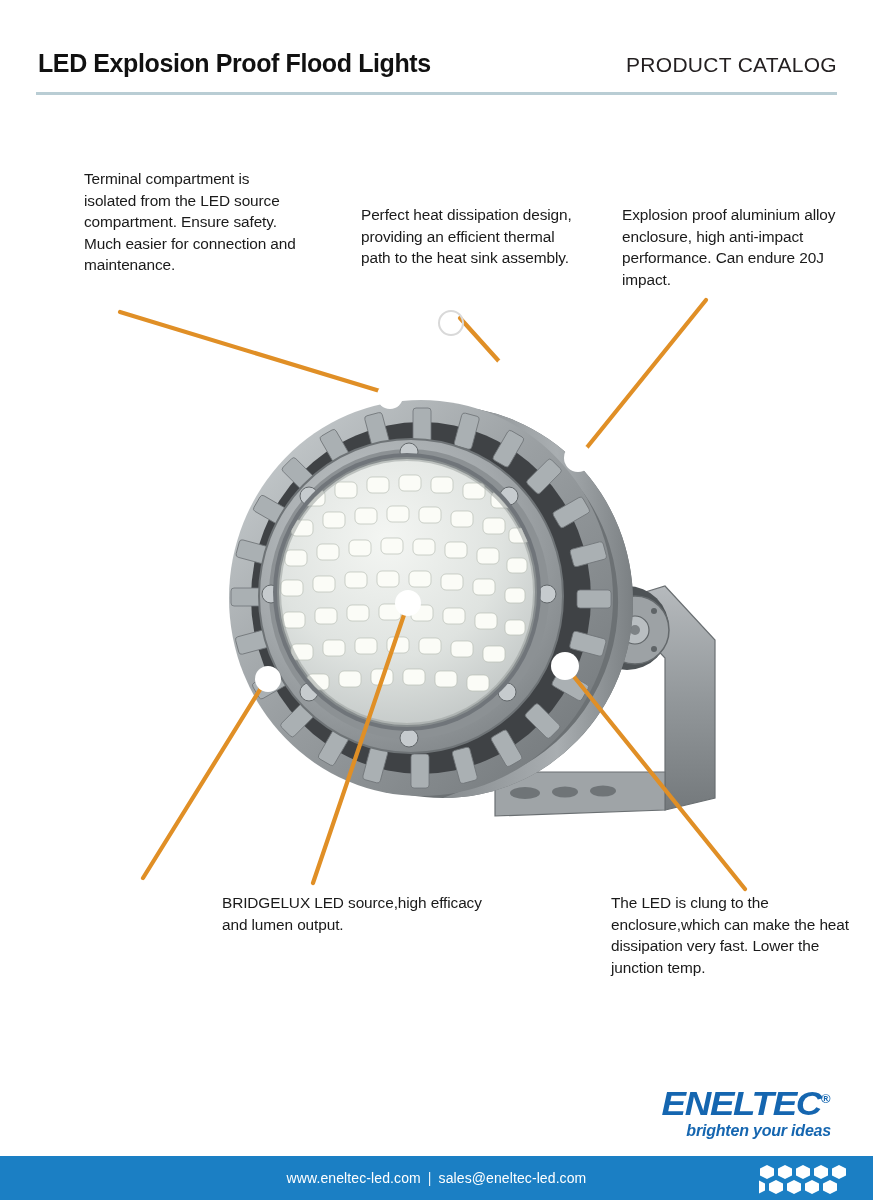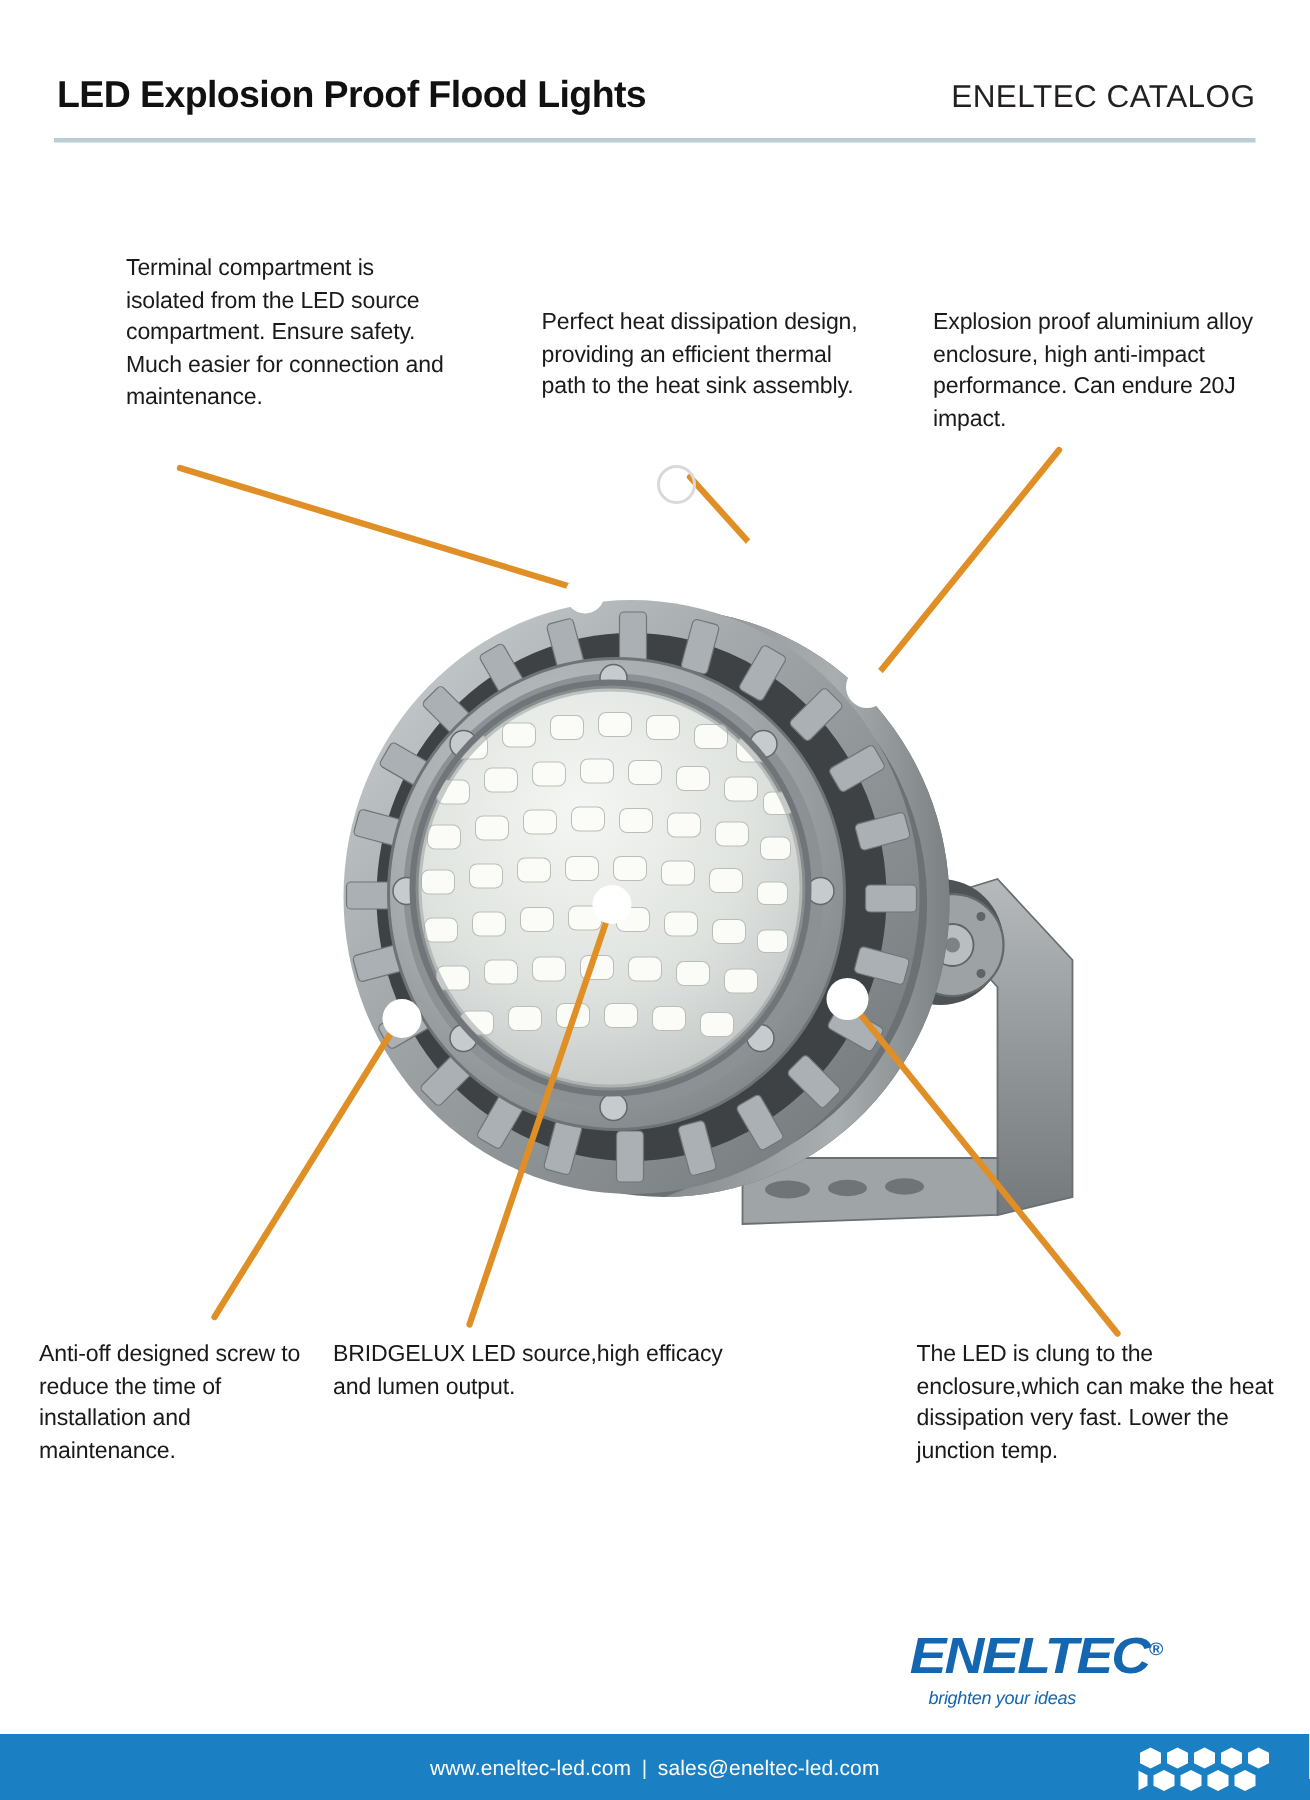--- a/index.html
+++ b/index.html
@@ -76,42 +76,43 @@
     left: 195px; top: 340px;
     width: 560px; height: 500px;
   }
   .product-svg { display: block; width: 560px; height: 500px; }
 
   
   .logo-block {
     position: absolute;
     right: 42px; top: 1082px;
     width: 212px; height: 62px;
+    text-align: right;
   }
   .logo-word {
     font-size: 34px;
     font-weight: bold;
     font-style: italic;
     color: #1566b0;
     letter-spacing: -1.2px;
     line-height: 34px;
     position: relative;
     display: inline-block;
     transform: scaleX(1.08);
     transform-origin: right center;
   }
   .logo-reg {
     font-size: 12px;
     vertical-align: super;
     letter-spacing: 0;
     font-style: normal;
   }
   .logo-tagline {
-    font-size: 12px;
-    font-weight: normal;
+    font-size: 16px;
+    font-weight: bold;
     font-style: italic;
     color: #1566b0;
     letter-spacing: -0.2px;
     line-height: 20px;
     margin-top: 1px;
   }
 
   
   .footer-bar {
     position: absolute;
@@ -139,21 +140,21 @@
     width: 92px; height: 30px;
   }
 </style>
 </head>
 <body>
 
 <div class="page">
 
   <div class="header">
     <div class="header-title">LED Explosion Proof Flood Lights</div>
-    <div class="header-catalog">ENELTEC CATALOG</div>
+    <div class="header-catalog">PRODUCT CATALOG</div>
     <div class="header-rule"></div>
   </div>
 
   <div class="product-stage">
     <svg class="product-svg" viewBox="0 0 560 500">
       <defs>
         <radialGradient id="bodyGrad" cx="38%" cy="32%" r="78%">
           <stop offset="0%" stop-color="#c3c8ca"></stop>
           <stop offset="55%" stop-color="#a4a9ac"></stop>
           <stop offset="100%" stop-color="#7d8285"></stop>
@@ -337,21 +338,20 @@
       <circle cx="268" cy="679" r="13"></circle>
       <circle cx="408" cy="603" r="13"></circle>
       <circle cx="565" cy="666" r="14"></circle>
     </g>
     <circle cx="451" cy="323" r="12" fill="none" stroke="#d9d9d9" stroke-width="2"></circle>
   </svg>
 
   <div class="callout c-heat">Perfect heat dissipation design, providing an efficient thermal path to the heat sink assembly.</div>
   <div class="callout c-terminal">Terminal compartment is isolated from the LED source compartment. Ensure safety. Much easier for connection and maintenance.</div>
   <div class="callout c-explosion">Explosion proof aluminium alloy enclosure, high anti-impact performance. Can endure 20J impact.</div>
-  <div class="callout c-antioff">Anti-off designed screw to reduce the time of installation and maintenance.</div>
   <div class="callout c-bridgelux">BRIDGELUX LED source,high efficacy and lumen output.</div>
   <div class="callout c-ledclung">The LED is clung to the enclosure,which can make the heat dissipation very fast. Lower the junction temp.</div>
 
   <div class="logo-block">
     <div class="logo-word"><span>ENELTEC</span><span class="logo-reg">®</span></div>
     <div class="logo-tagline">brighten your ideas</div>
   </div>
 
   <div class="footer-bar">
     <div class="footer-contact">

